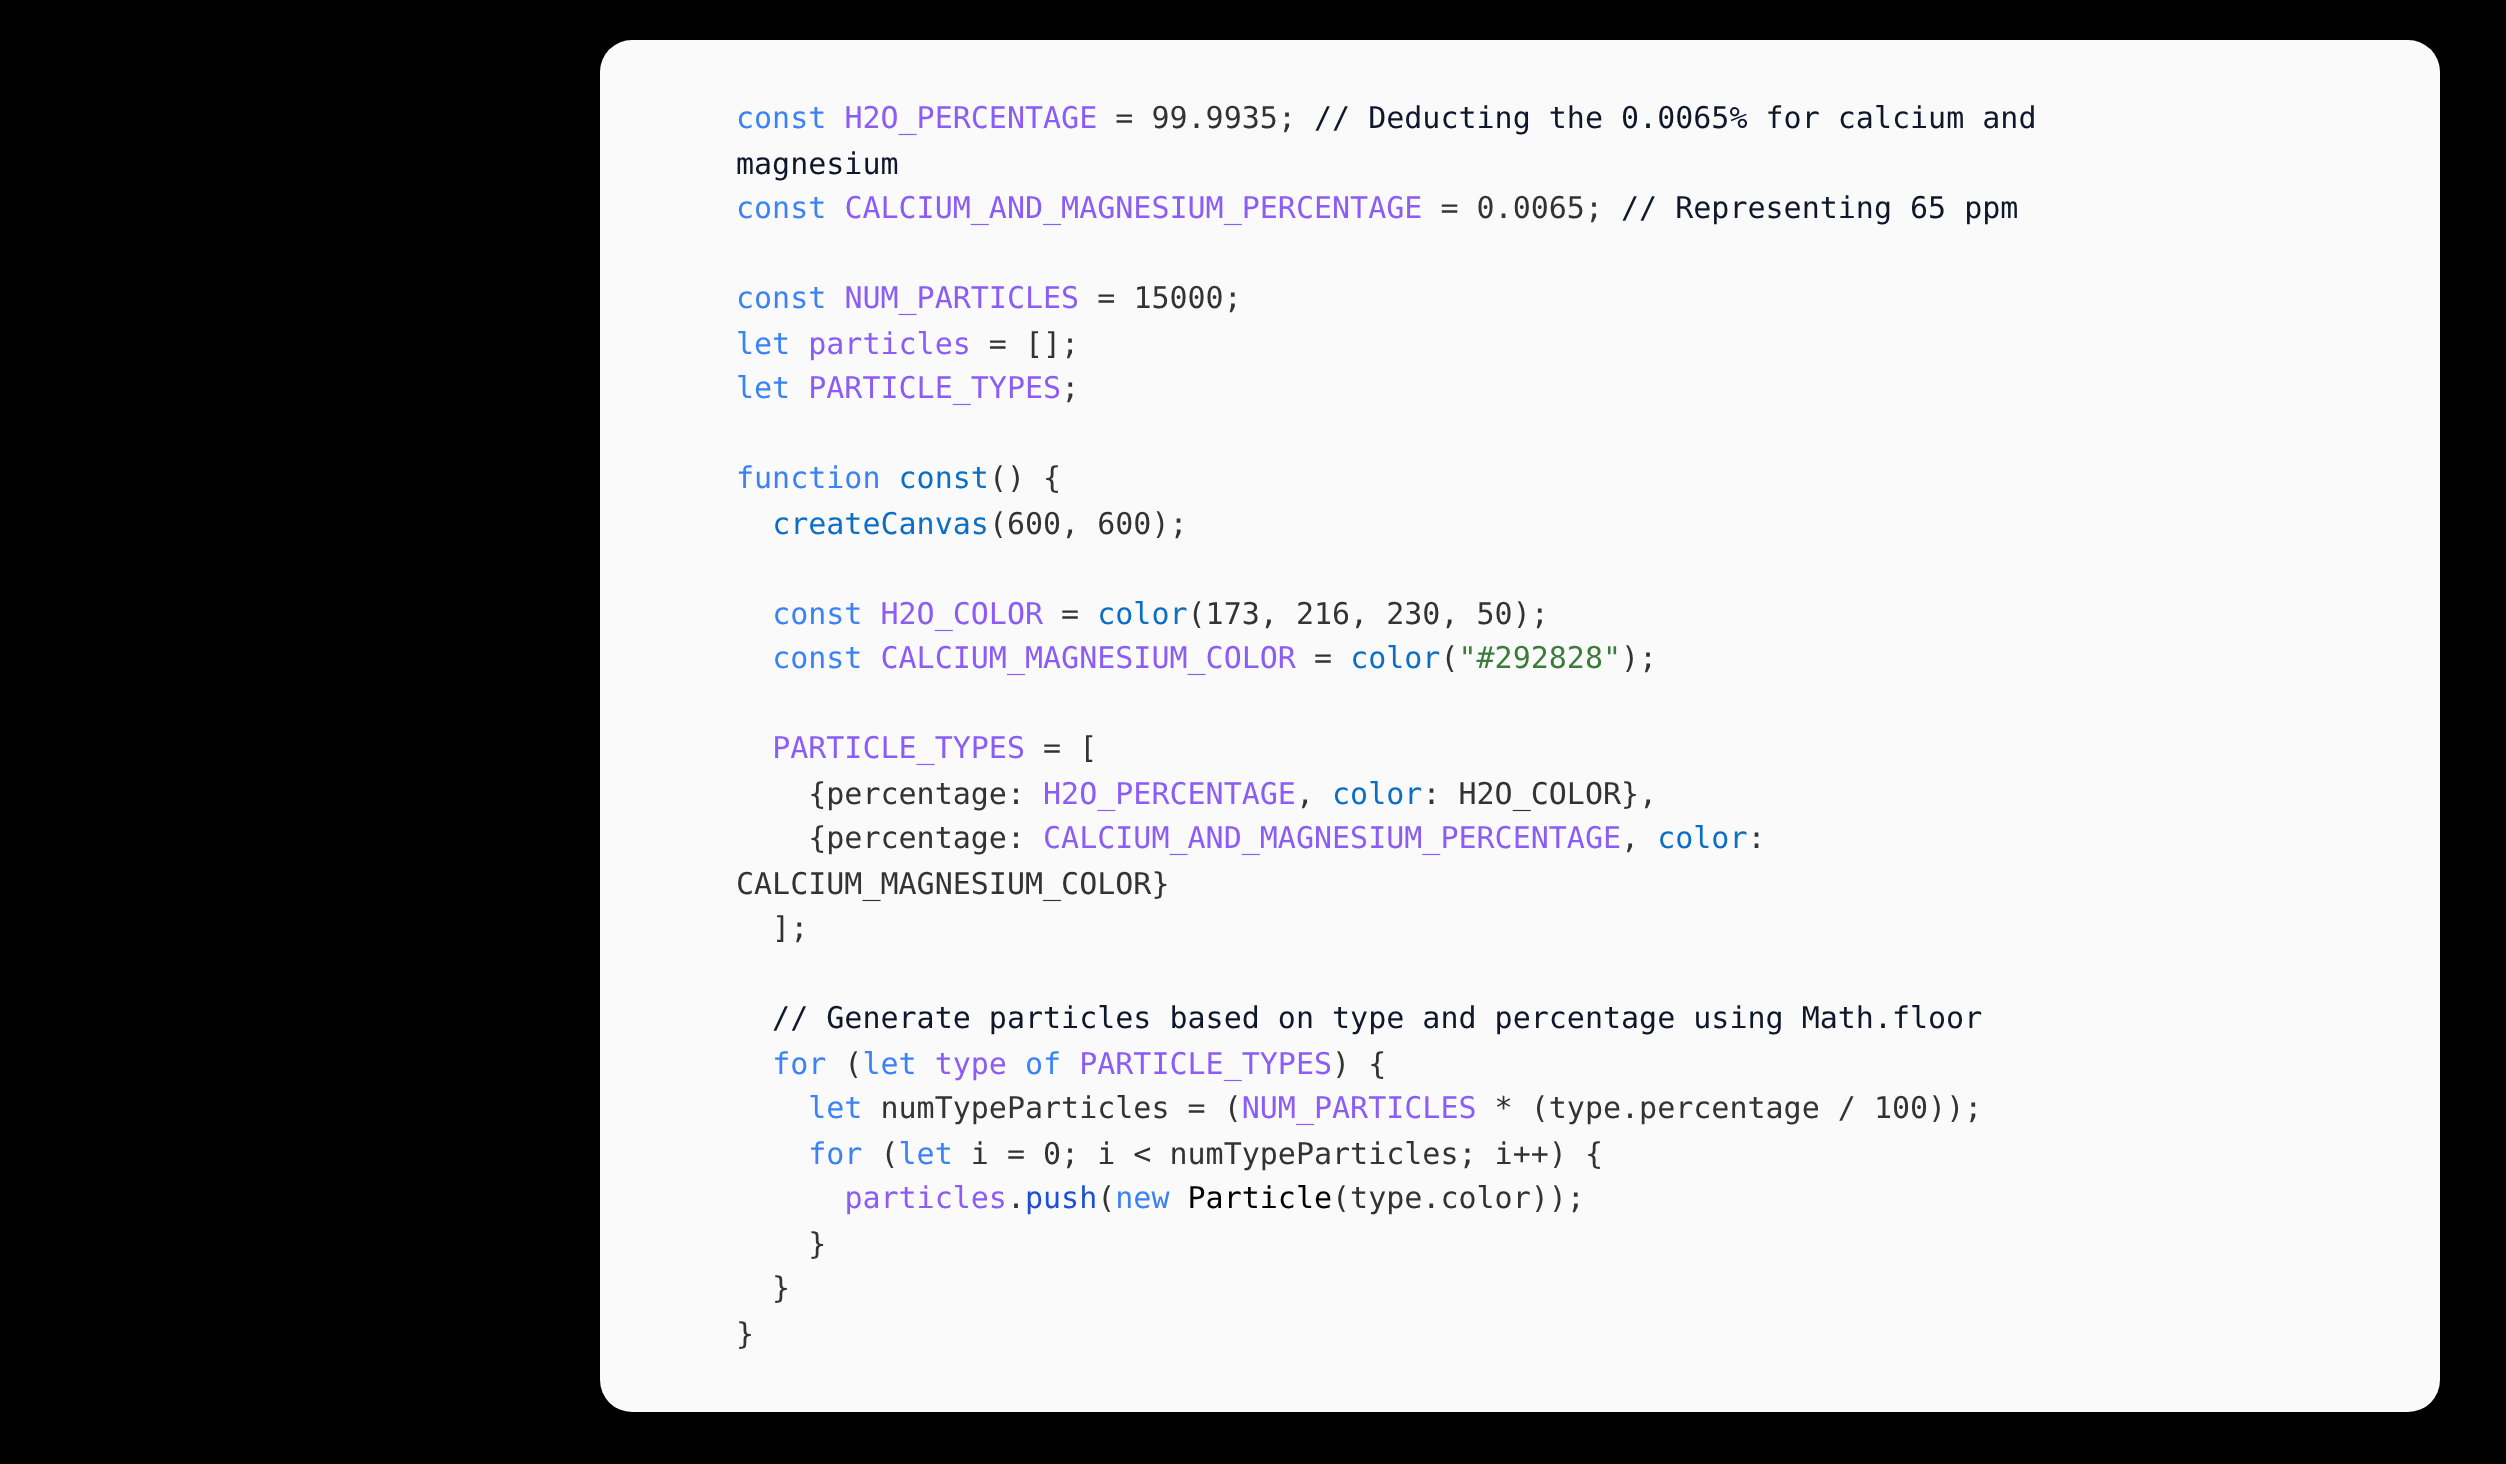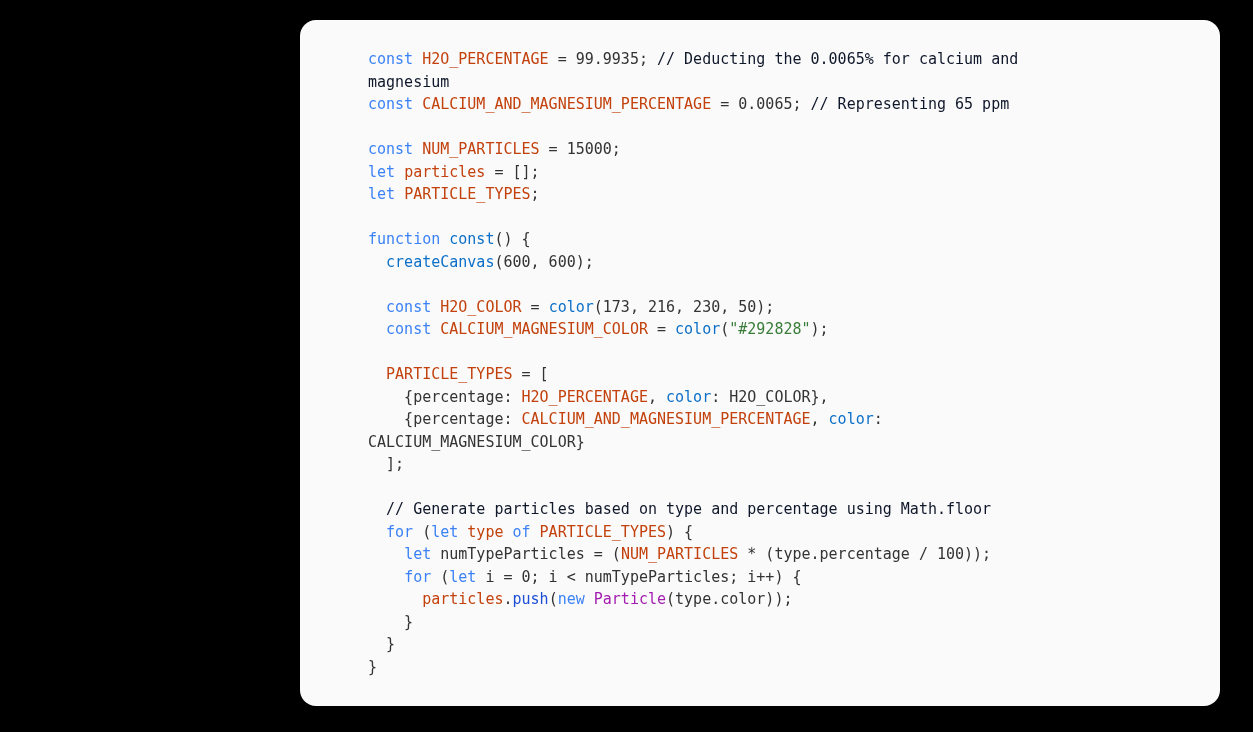--- a/index.html
+++ b/index.html
@@ -29,28 +29,28 @@
     }
     
     .code-content {
       font-size: 15px;
       line-height: 1.5;
       white-space: pre;
       color: #333;
     }
     
     .kw { color: #3b82f6; }
-    .const-name { color: #c2410c; }
+    .const-name { color: #8b5cf6; }
     .fn-name { color: #0b6fc7; }
     .num { color: #333; text-align: right; }
     .comment { color: #0f172a; }
     .str { color: #3a7d3a; }
     .method { color: #1d4ed8; }
     .prop { color: #0b6fc7; }
-    .type-name { color: #a21caf; }
+    .type-name { color: #000000; }
     
     .arrow {
       position: absolute;
       stroke: #000;
       fill: none;
       stroke-width: 6;
       stroke-linecap: round;
       stroke-linejoin: round;
     }
     

